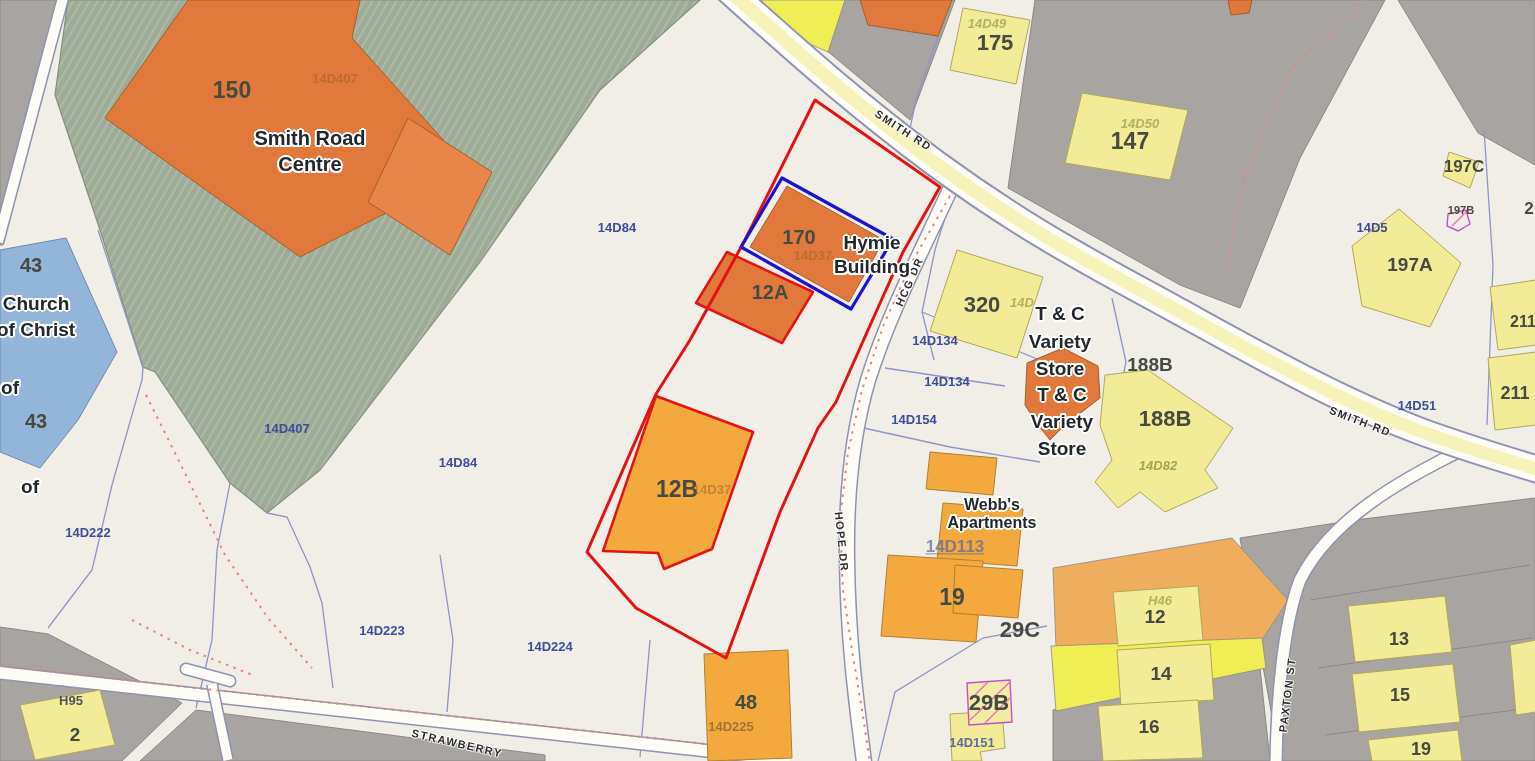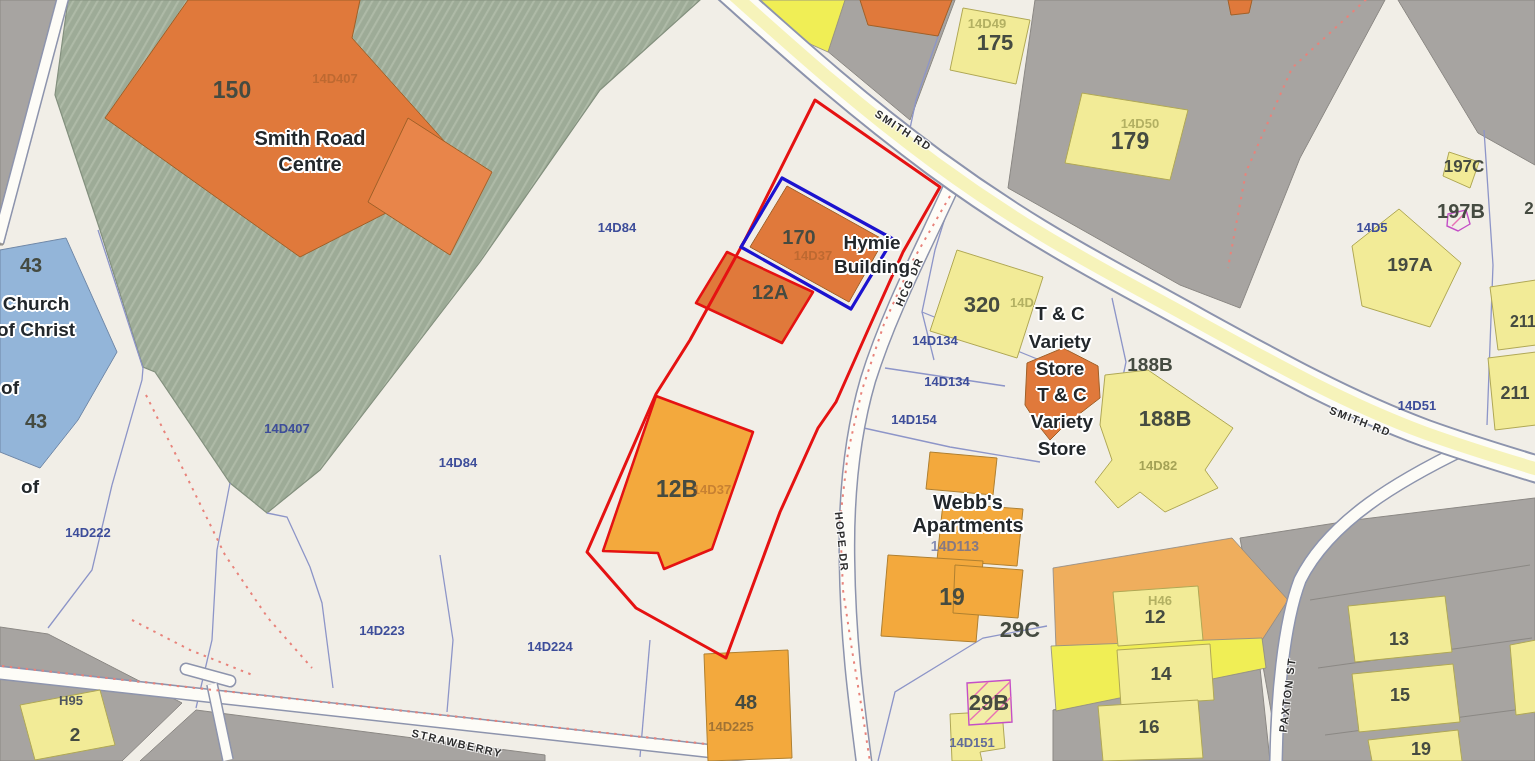--- a/index.html
+++ b/index.html
@@ -41,23 +41,23 @@
   .name{
     color:var(--label-name);font-size:19px;line-height:1.3;
     text-shadow:-1.5px -1.5px 0 #fff,1.5px -1.5px 0 #fff,-1.5px 1.5px 0 #fff,1.5px 1.5px 0 #fff,
                  0 -2px 0 #fff,0 2px 0 #fff,-2px 0 0 #fff,2px 0 0 #fff;
   }
   .road-lbl{
     color:var(--label-road);font-size:11px;letter-spacing:1.5px;white-space:nowrap;
     text-shadow:-1px -1px 0 rgba(255,255,255,.8),1px -1px 0 rgba(255,255,255,.8),
                 -1px 1px 0 rgba(255,255,255,.8),1px 1px 0 rgba(255,255,255,.8);
   }
-  .faint-olive{color:#8a8a40;opacity:.6;font-size:13px;}
+  .faint-olive{color:#8a8a40;opacity:.6;font-size:13px;font-style:italic;}
   .faint-orange{color:#9c5a28;opacity:.5;font-size:13px;}
-  .faint-blue{color:#5a66a0;opacity:.7;font-size:14px;}
+  .faint-blue{color:#5a66a0;opacity:.7;font-size:17px;text-decoration:underline;}
   .faint-dark{color:#6a5030;opacity:.6;font-size:13px;}
   .h95{color:#4e5560;font-size:13px;}
 </style>
 </head>
 <body>
 
 <div id="map">
 
 <svg width="1535" height="761" viewBox="0 0 1535 761">
   <defs>
@@ -198,36 +198,36 @@
   <div class="lbl name" style="left:36px;top:317px;line-height:1.37">Church
 of Christ</div>
   <div class="lbl name" style="left:10px;top:388px">of</div>
   <div class="lbl name" style="left:30px;top:487px">of</div>
   <div class="lbl name" style="left:1060px;top:341px;line-height:1.45">T &amp; C
 Variety
 Store</div>
   <div class="lbl name" style="left:1062px;top:422px;line-height:1.42">T &amp; C
 Variety
 Store</div>
-  <div class="lbl name" style="left:968px;top:514px;font-size:20px;line-height:1.15">Webb's
+  <div class="lbl name" style="left:992px;top:514px;font-size:16px;line-height:1.15">Webb's
 Apartments</div>
 
   <div class="lbl num" style="left:232px;top:90px;font-size:23px">150</div>
   <div class="lbl num" style="left:31px;top:265px;font-size:20px">43</div>
   <div class="lbl num" style="left:36px;top:421px;font-size:20px">43</div>
   <div class="lbl num" style="left:799px;top:237px;font-size:20px">170</div>
   <div class="lbl num" style="left:770px;top:292px;font-size:20px">12A</div>
   <div class="lbl num" style="left:677px;top:489px;font-size:23px">12B</div>
   <div class="lbl num" style="left:995px;top:43px;font-size:22px">175</div>
-  <div class="lbl num" style="left:1130px;top:141px;font-size:23px">179</div>
+  <div class="lbl num" style="left:1130px;top:141px;font-size:23px">147</div>
   <div class="lbl num" style="left:982px;top:305px;font-size:22px">320</div>
   <div class="lbl num" style="left:1150px;top:365px;font-size:19px">188B</div>
   <div class="lbl num" style="left:1165px;top:419px;font-size:22px">188B</div>
   <div class="lbl num" style="left:1464px;top:167px;font-size:17px">197C</div>
-  <div class="lbl num" style="left:1461px;top:211px;font-size:20px">197B</div>
+  <div class="lbl num" style="left:1461px;top:211px;font-size:11px">197B</div>
   <div class="lbl num" style="left:1410px;top:265px;font-size:19px">197A</div>
   <div class="lbl num" style="left:1523px;top:322px;font-size:16px">211</div>
   <div class="lbl num" style="left:1515px;top:393px;font-size:18px">211</div>
   <div class="lbl num" style="left:1529px;top:209px;font-size:17px">2</div>
   <div class="lbl num" style="left:952px;top:597px;font-size:23px">19</div>
   <div class="lbl num" style="left:1020px;top:630px;font-size:22px">29C</div>
   <div class="lbl num" style="left:989px;top:703px;font-size:22px">29B</div>
   <div class="lbl num" style="left:746px;top:702px;font-size:20px">48</div>
   <div class="lbl num" style="left:1155px;top:617px;font-size:19px">12</div>
   <div class="lbl num" style="left:1161px;top:674px;font-size:19px">14</div>

